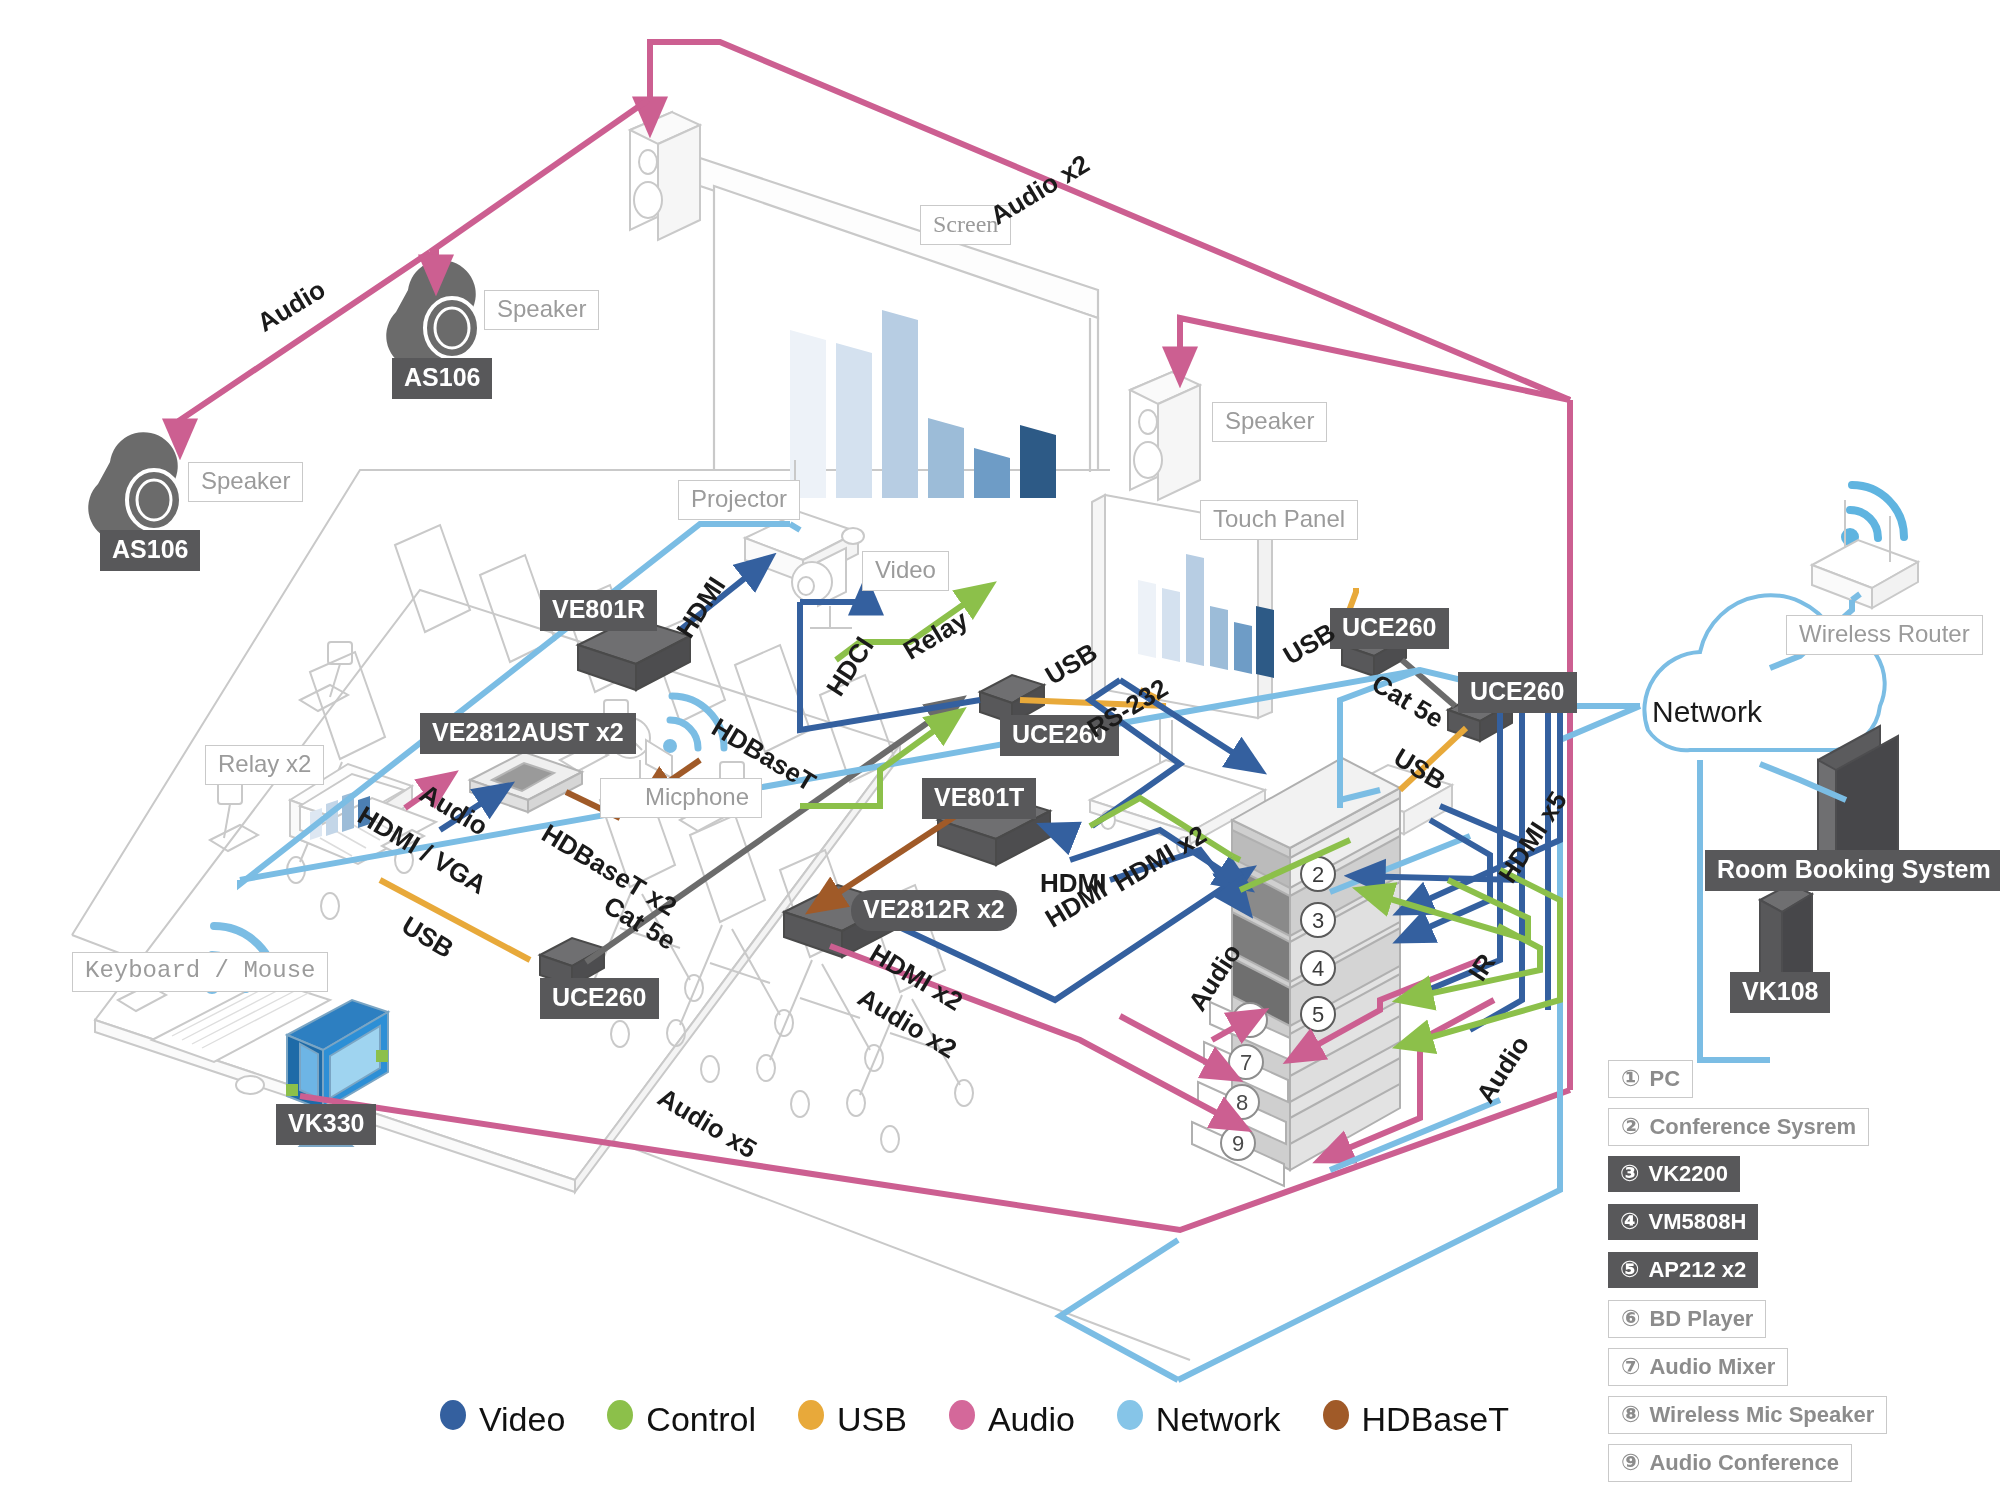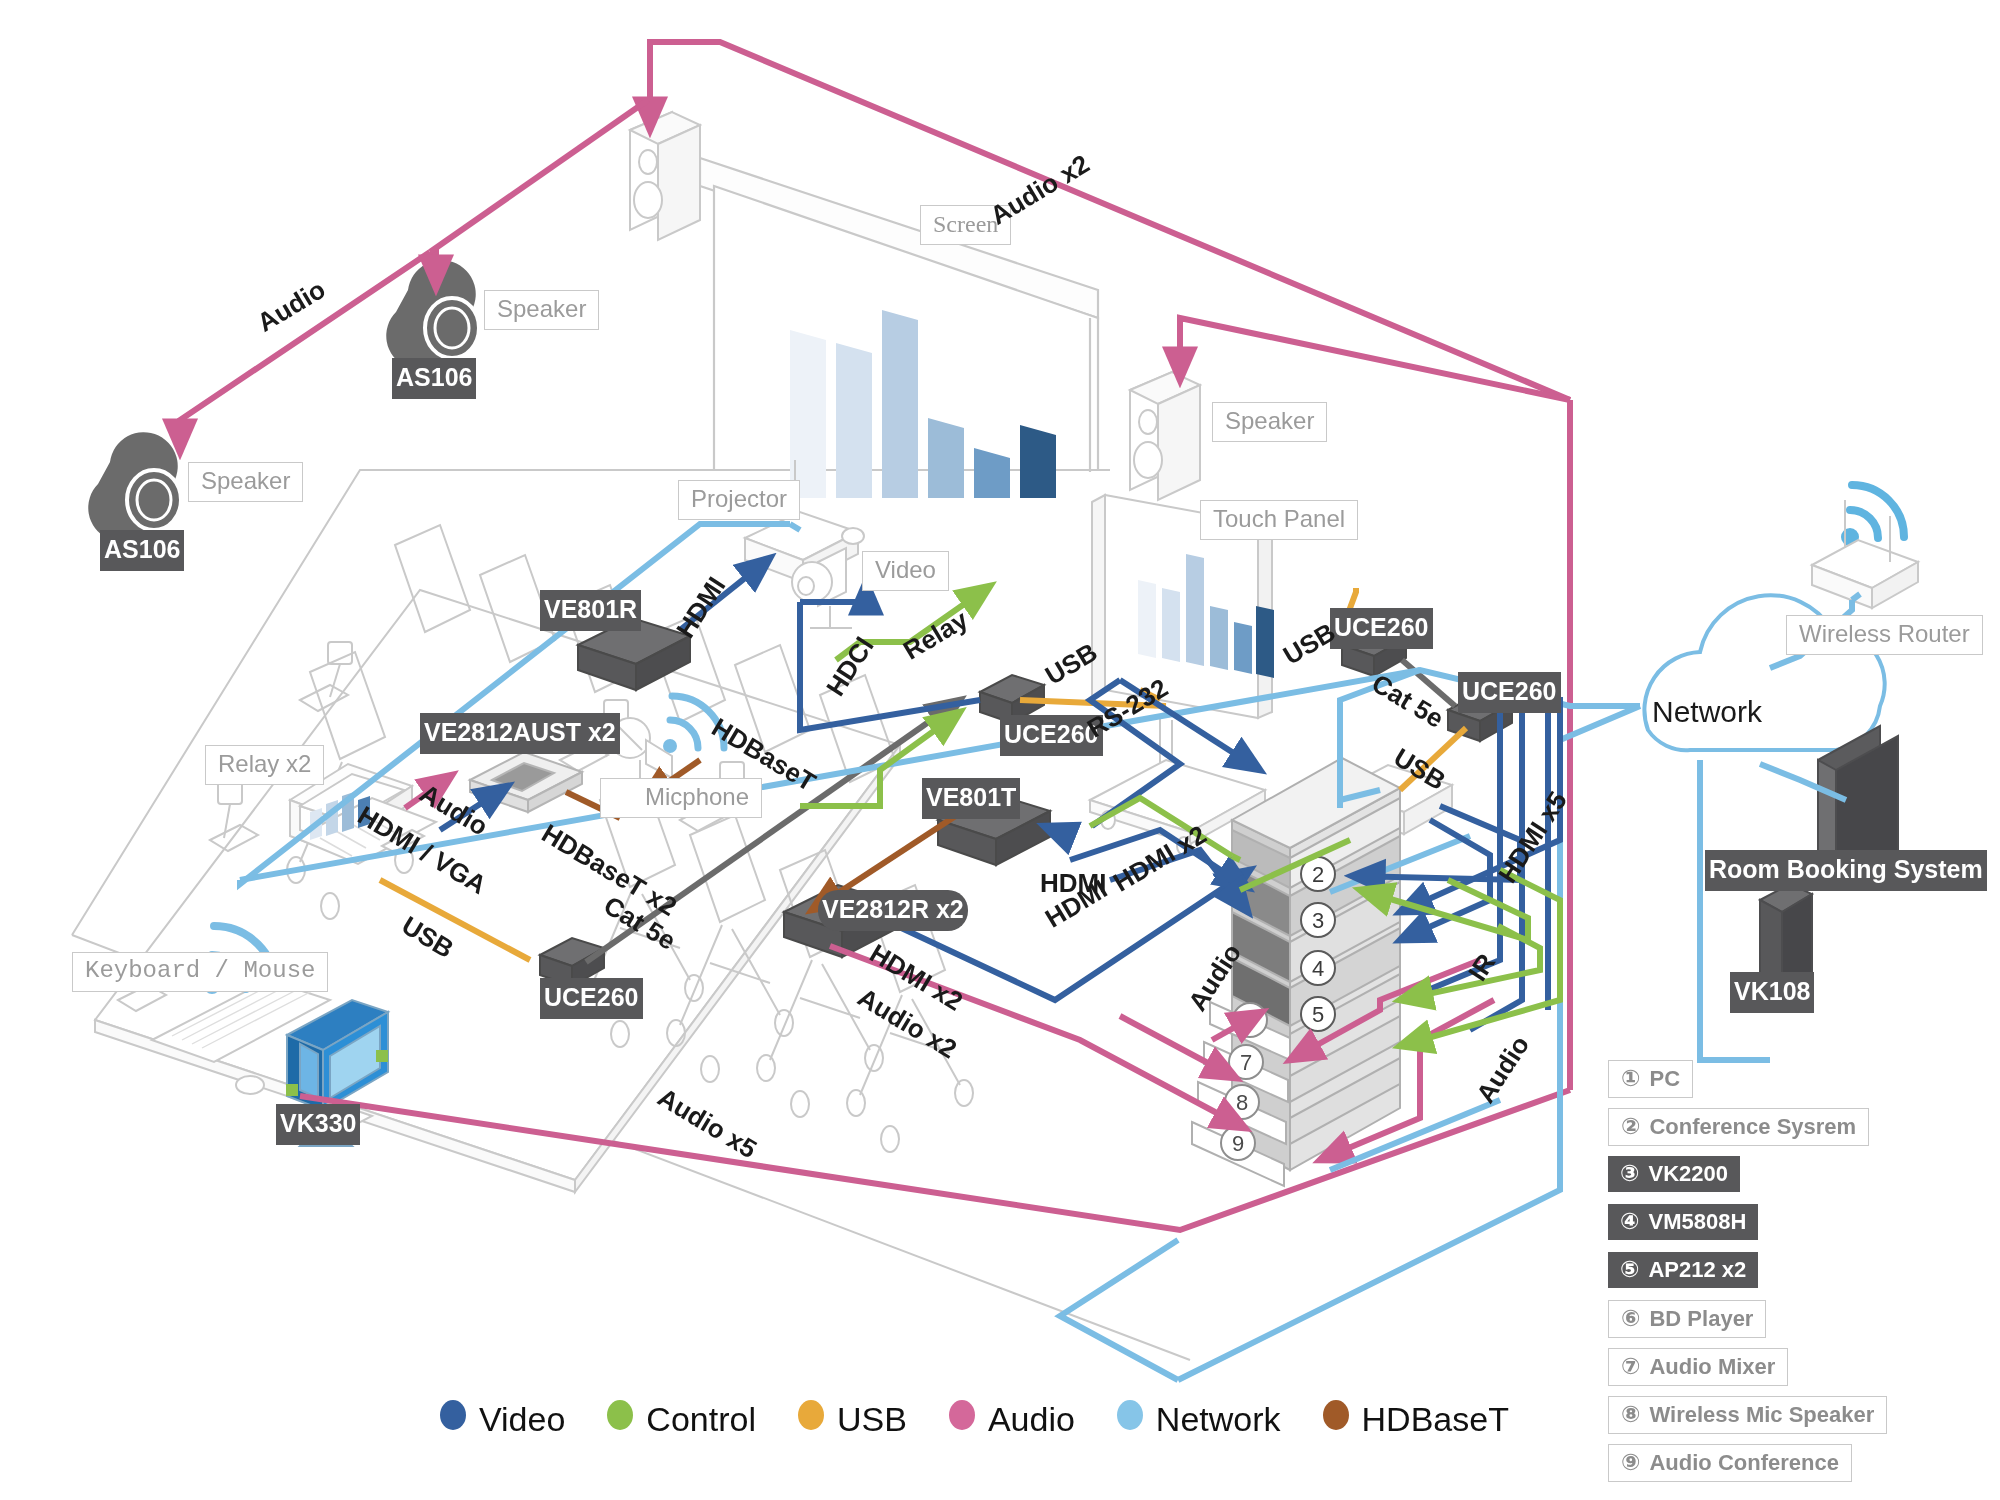--- a/index.html
+++ b/index.html
@@ -8,21 +8,21 @@
   #stage{position:absolute;inset:0;width:2000px;height:1500px;}
   svg{position:absolute;left:0;top:0;width:2000px;height:1500px;}
 
   
   .lbl{position:absolute;white-space:nowrap;line-height:1;}
   .chip-light{
     border:1.6px solid #c9c9c9;background:#fff;color:#9b9b9b;
     font-size:24px;padding:6px 12px 8px;}
   .chip-dark{
     background:#58585a;color:#fff;font-weight:bold;
-    font-size:25px;padding:7px 4px 9px;}
+    font-size:25px;padding:7px 12px 9px;}
   .chip-num-light{
     border:1.6px solid #c9c9c9;background:#fff;color:#8c8c8c;
     font-size:22px;font-weight:bold;padding:6px 12px 7px;
     display:flex;align-items:center;gap:9px;}
   .chip-num-dark{
     background:#58585a;color:#fff;font-weight:bold;
     font-size:22px;padding:6px 12px 7px;
     display:flex;align-items:center;gap:9px;}
   .numglyph{font-size:23px;line-height:1;}
   .cap-plain{position:absolute;color:#1a1a1a;font-size:26px;font-weight:bold;
@@ -511,21 +511,21 @@
 <div class="lbl chip-light" style="left:205px;top:745px;">Relay x2</div>
 <div class="lbl chip-light" style="left:600px;top:778px;padding-left:44px;">Micphone</div>
 <div class="lbl chip-light" style="left:72px;top:952px;font-family:Liberation Mono, monospace;">Keyboard / Mouse</div>
 <div class="lbl chip-light" style="left:1786px;top:615px;">Wireless Router</div>
 
 <div class="lbl chip-dark" style="left:100px;top:530px;">AS106</div>
 <div class="lbl chip-dark" style="left:392px;top:358px;">AS106</div>
 <div class="lbl chip-dark" style="left:540px;top:590px;">VE801R</div>
 <div class="lbl chip-dark" style="left:420px;top:713px;">VE2812AUST x2</div>
 <div class="lbl chip-dark" style="left:922px;top:778px;">VE801T</div>
-<div class="lbl chip-dark" style="left:818px;top:890px;border-radius:20px;">VE2812R x2</div>
+<div class="lbl chip-dark" style="left:851px;top:890px;border-radius:20px;">VE2812R x2</div>
 <div class="lbl chip-dark" style="left:540px;top:978px;">UCE260</div>
 <div class="lbl chip-dark" style="left:1000px;top:715px;">UCE260</div>
 <div class="lbl chip-dark" style="left:1330px;top:608px;">UCE260</div>
 <div class="lbl chip-dark" style="left:1458px;top:672px;">UCE260</div>
 <div class="lbl chip-dark" style="left:276px;top:1104px;">VK330</div>
 <div class="lbl chip-dark" style="left:1730px;top:972px;">VK108</div>
 <div class="lbl chip-dark" style="left:1705px;top:850px;">Room Booking System</div>
 
 <div class="cap-net" style="left:1652px;top:695px;">Network</div>
 

